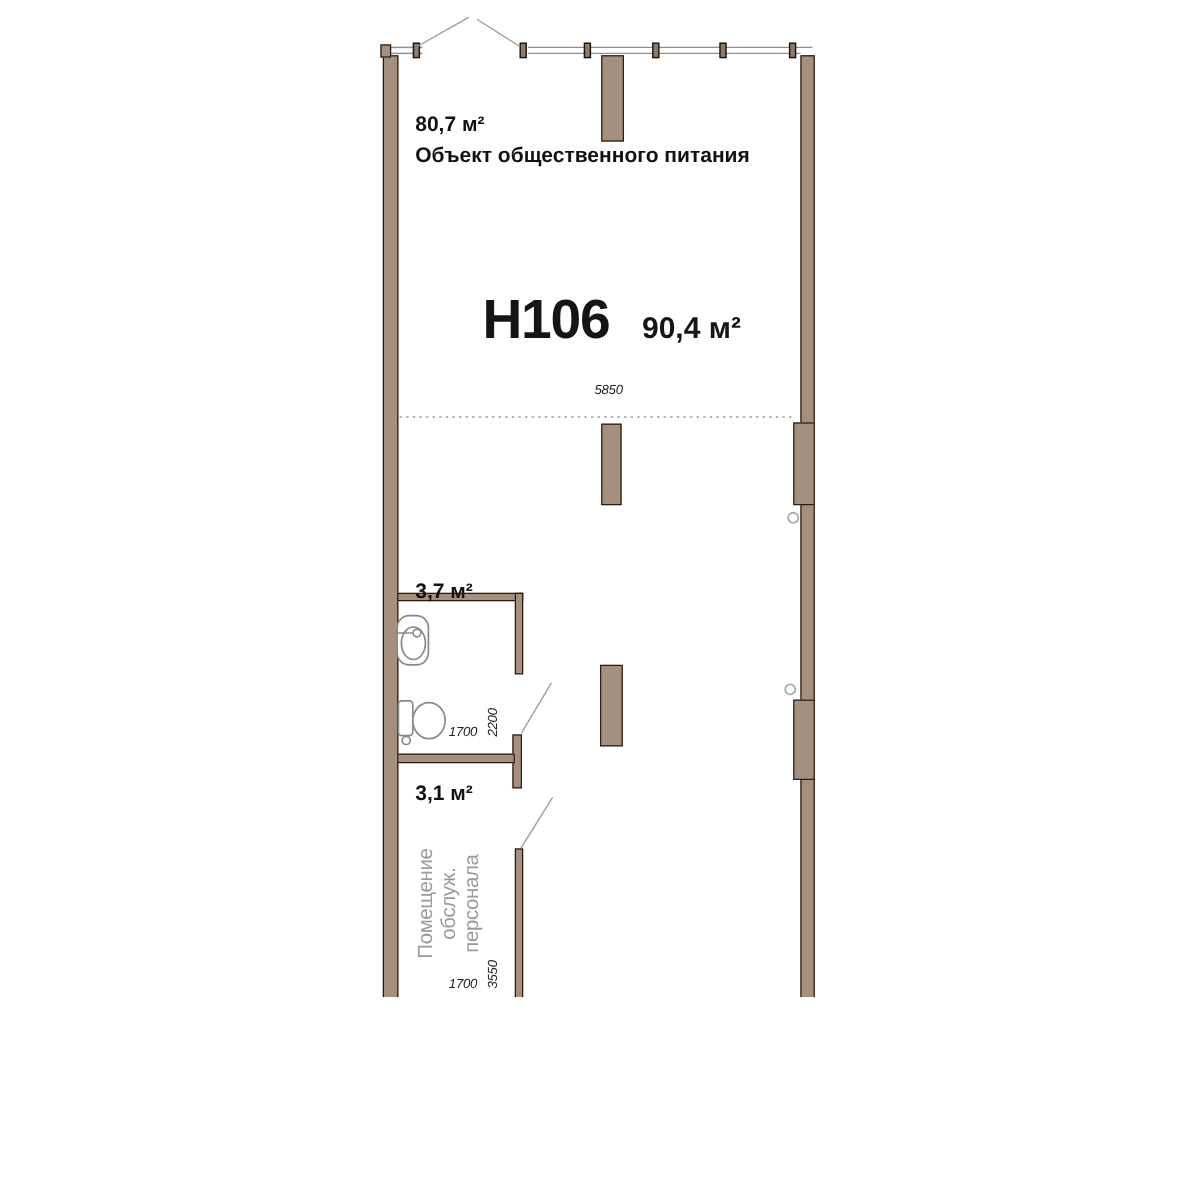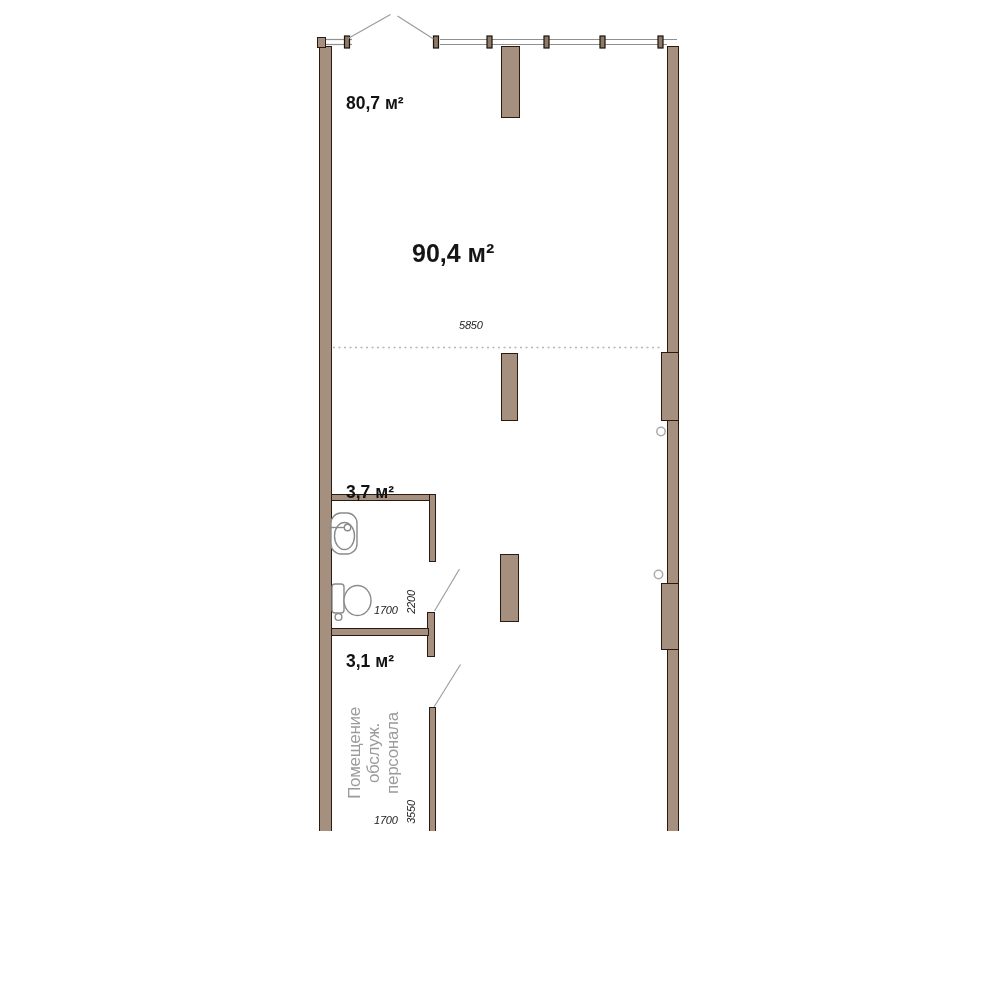--- a/index.html
+++ b/index.html
@@ -11,29 +11,29 @@
   .wall{
     position:absolute;background:#a58f7f;border:1.5px solid #2a1a10;
     box-sizing:border-box;z-index:2;
   }
   .fixture{position:absolute;z-index:3;}
   .label{position:absolute;z-index:4;white-space:nowrap;}
   .zone-area{font-size:17.5px;font-weight:700;color:#121212;}
   .zone-name{font-size:17.5px;font-weight:700;color:#121212;}
   .unit-row{display:flex;align-items:baseline;}
   .unit-id{font-size:46px;font-weight:700;letter-spacing:-1px;color:#151515;}
-  .unit-area{font-size:25px;font-weight:700;margin-left:10px;color:#151515;}
+  .unit-area{font-size:25px;font-weight:700;margin-left:27px;color:#151515;}
   .dim{font-size:11px;font-style:italic;color:#222;letter-spacing:-0.2px;}
   .vdim{width:60px;height:14px;text-align:center;transform:rotate(-90deg);transform-origin:50% 50%;}
   .staff-name{
     width:130px;height:58px;text-align:center;color:#9b9b9b;
     font-size:17px;line-height:19px;font-weight:400;letter-spacing:-0.3px;
     transform:rotate(-90deg);transform-origin:50% 50%;
   }
-  .dim-top{width:60px;text-align:left;}
+  .dim-top{width:60px;text-align:right;}
 </style>
 </head>
 <body>
 
 <div id="stage">
 
   <svg id="linework" width="1000" height="1000" viewBox="0 0 1000 1000">
 
     <g stroke="#909090" stroke-width="1.2">
       <line x1="326" y1="39.5" x2="352" y2="39.5"></line>
@@ -117,22 +117,24 @@
   </svg>
   <svg class="fixture" style="left:330px;top:581px;" width="46" height="42" viewBox="0 0 46 42">
     <g fill="#ffffff" stroke="#8a8a8a" stroke-width="1.4">
       <rect x="2" y="3" width="12" height="29" rx="3"></rect>
       <ellipse cx="27.5" cy="19.5" rx="13.5" ry="15"></ellipse>
       <circle cx="8.5" cy="36" r="3.4"></circle>
     </g>
   </svg>
 
   <div class="label zone-area" style="left:346px;top:93px;">80,7 м²</div>
+  <div class="label zone-name" style="left:346px;top:119px;">Объект общественного питания</div>
 
   <div class="label unit-row" style="left:402px;top:239px;">
+    <span class="unit-id">Н106</span>
     <span class="unit-area">90,4 м²</span>
   </div>
 
   <div class="label dim dim-top" style="left:459px;top:319px;">5850</div>
 
   <div class="label zone-area" style="left:346px;top:482px;">3,7 м²</div>
   <div class="label dim" style="left:374px;top:604px;">1700</div>
   <div class="label dim vdim" style="left:382px;top:595px;">2200</div>
 
   <div class="label zone-area" style="left:346px;top:651px;">3,1 м²</div>

